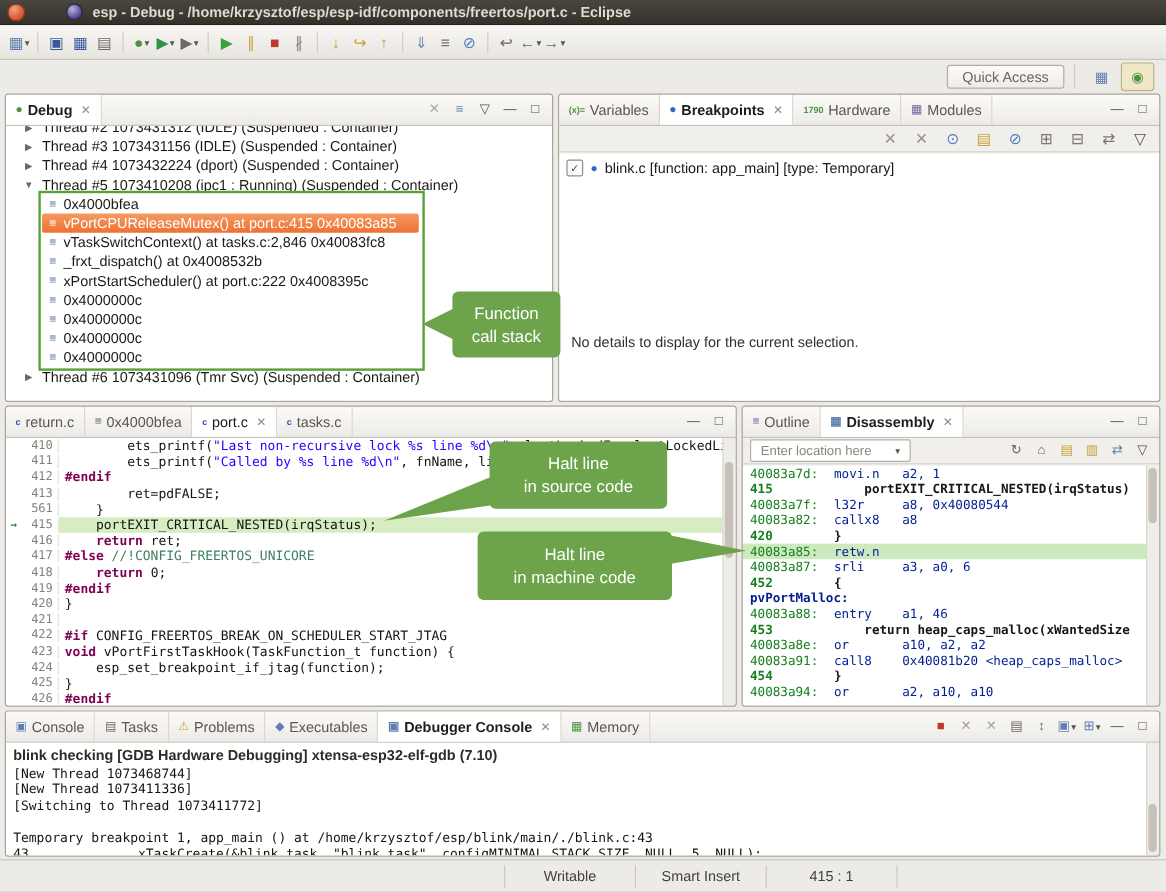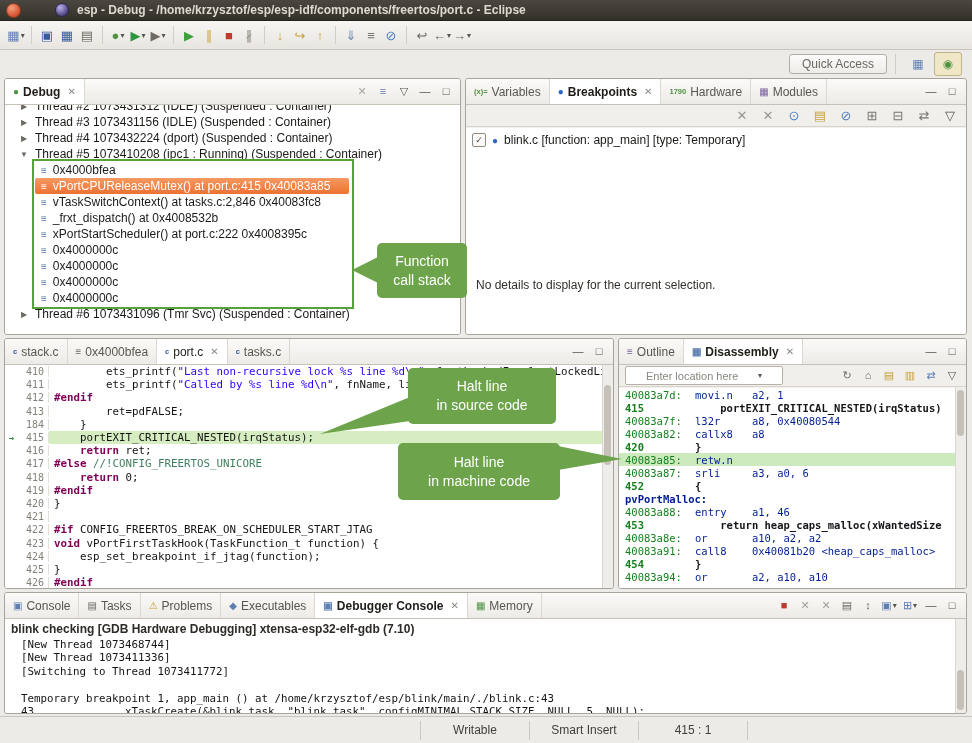--- a/index.html
+++ b/index.html
@@ -96,38 +96,38 @@
   .eline.halt .ecode{background:#d6edc2;}
   .pln{color:#141414;} .pp{color:#7f0055;font-weight:bold;} .kw{color:#7f0055;font-weight:bold;}
   .str{color:#2a00ff;} .cmt{color:#3f7f5f;}
   .vscroll{position:absolute;top:26px;right:0;width:10px;bottom:0;background:#efede9;
     border-left:1px solid #dbd7d0;}
   .thumb{position:absolute;left:1px;width:7px;background:#c6c1b8;border-radius:4px;}
 
   
   #disasm-panel{left:618px;top:338px;width:349px;height:251px;}
   .combo{display:flex;align-items:center;height:17px;border:1px solid #b5b0a8;background:#fff;
-    border-radius:2px;padding:0 20px;gap:0;width:116px;overflow:hidden;flex:none;}
+    border-radius:2px;padding:0 8px;gap:0;width:116px;overflow:hidden;flex:none;}
   .combo-txt{font-size:11px;color:#8a867f;white-space:nowrap;}
   .combo-caret{font-size:8px;color:#5a564f;margin-left:auto;}
   .drows{position:absolute;top:49px;left:0;right:10px;bottom:0;background:#fff;overflow:hidden;}
   .drow{display:flex;height:13px;align-items:flex-end;font:10.5px "DejaVu Sans Mono",monospace;
     white-space:pre;}
   .daddr,.dnum{width:76px;flex:none;padding-left:6px;box-sizing:border-box;}
   .daddr{color:#15801d;} .dnum{color:#15801d;font-weight:bold;}
   .dins{color:#001e92;} .dsrc{color:#15151a;font-weight:bold;}
   .dlabel{color:#001e92;font-weight:bold;padding-left:6px;}
   .drow.halt{background:#cdeabf;}
   #disasm-panel .vscroll,#console-panel .vscroll{top:26px;}
 
   
   #console-panel{left:4px;top:592px;width:963px;height:122px;}
   .ccontent{position:absolute;top:26px;left:0;right:10px;bottom:0;background:#fff;overflow:hidden;}
   .clabel{font-size:12px;color:#2e2b27;padding:3px 6px 2px;font-weight:bold;}
-  .cline{font:10.8px "DejaVu Sans Mono",monospace;height:13.4px;white-space:pre;padding-left:16px;
+  .cline{font:10.8px "DejaVu Sans Mono",monospace;height:13.4px;white-space:pre;padding-left:6px;
     color:#141414;}
 
   
   #statusbar{position:absolute;left:0;top:716px;width:972px;height:27px;box-sizing:border-box;
     border-top:1px solid #c9c4bc;background:#edebe7;display:flex;align-items:center;}
   .sspacer{width:420px;}
   .sfield{height:19px;display:flex;align-items:center;justify-content:center;min-width:88px;
     padding:0 10px;border-left:1px solid #cdc8c0;font-size:12px;color:#43403a;}
   .sfield:last-child{border-right:1px solid #cdc8c0;}
 
@@ -395,21 +395,21 @@
       </div>
       <div class="empty-msg">No details to display for the current selection.</div>
     </div>
   </div>
 
   <div class="panel" id="editor-panel">
     <div class="phead ehead">
       <div class="tabsrow">
           <div class="ptab">
             <span class="ticon ttxt" style="color: rgb(53, 88, 158);">c</span>
-            <span class="tlbl">stack.c</span>
+            <span class="tlbl">return.c</span>
           </div>
           <div class="ptab">
             <span class="ticon" style="color: rgb(110, 106, 99);">≡</span>
             <span class="tlbl">0x4000bfea</span>
           </div>
           <div class="ptab active">
             <span class="ticon ttxt" style="color: rgb(53, 88, 158);">c</span>
             <span class="tlbl">port.c</span>
             <span class="tclose">✕</span>
           </div>
@@ -443,21 +443,21 @@
           <span class="enum">412</span>
           <span class="ecode"><span class="pp">#endif</span></span>
         </div>
         <div class="eline">
           <span class="emark"></span>
           <span class="enum">413</span>
           <span class="ecode"><span class="pln">        ret=pdFALSE;</span></span>
         </div>
         <div class="eline">
           <span class="emark"></span>
-          <span class="enum">184</span>
+          <span class="enum">561</span>
           <span class="ecode"><span class="pln">    }</span></span>
         </div>
         <div class="eline halt">
           <span class="emark">→</span>
           <span class="enum">415</span>
           <span class="ecode"><span class="pln">    portEXIT_CRITICAL_NESTED(irqStatus);</span></span>
         </div>
         <div class="eline">
           <span class="emark"></span>
           <span class="enum">416</span>

